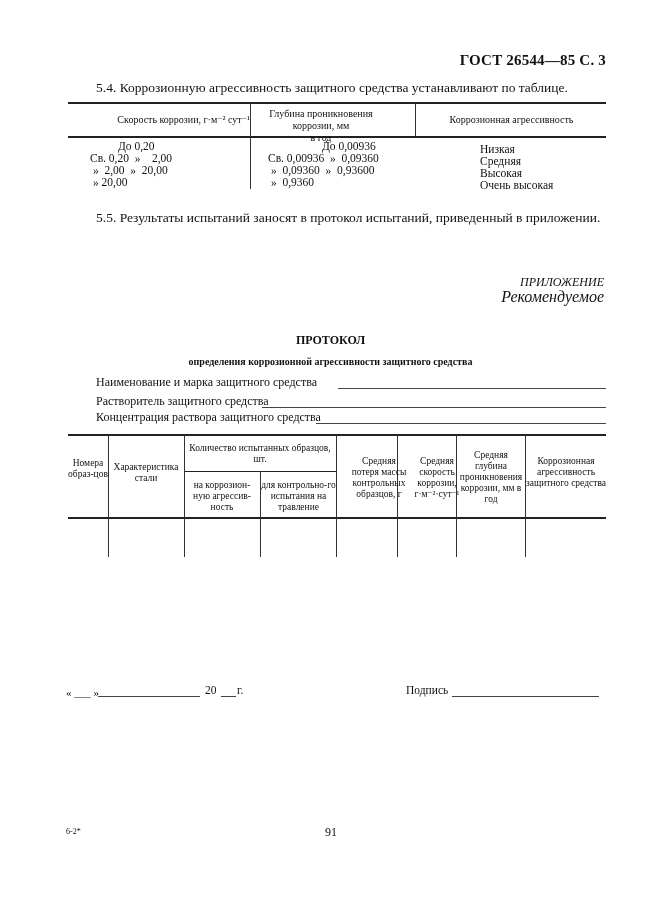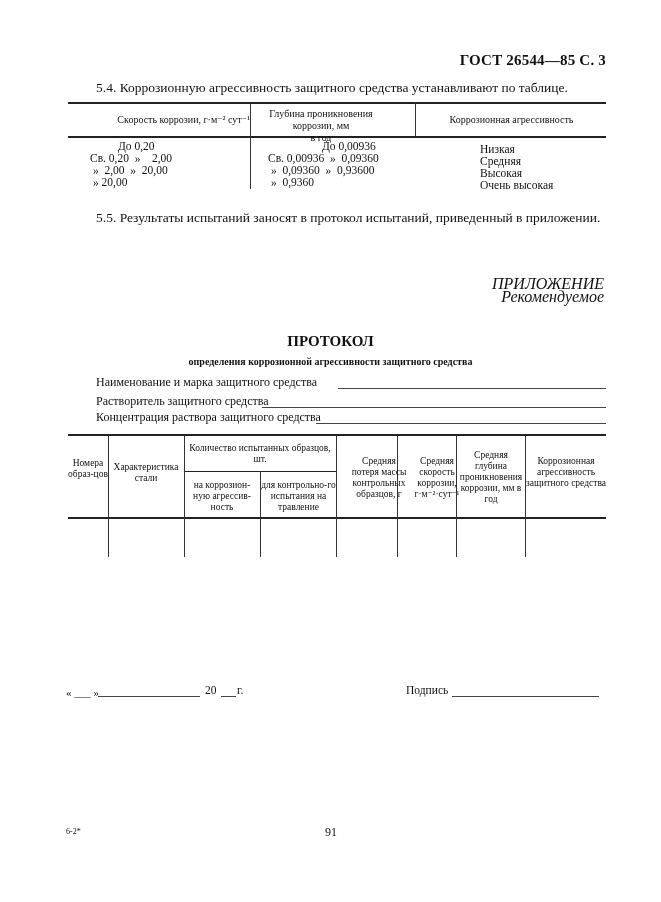--- a/index.html
+++ b/index.html
@@ -49,24 +49,24 @@
   <div class="cell" style="left:268px; top:176px;"> »  0,9360</div>
 
   <div class="cell" style="left:480px; top:143px;">Низкая</div>
   <div class="cell" style="left:480px; top:155px;">Средняя</div>
   <div class="cell" style="left:480px; top:167px;">Высокая</div>
   <div class="cell" style="left:480px; top:179px;">Очень высокая</div>
 </div>
 
 <div class="abs para" style="left:96px; top:210px;">5.5. Результаты испытаний заносят в протокол испытаний, приведенный в приложении.</div>
 
-<div class="abs appx" style="top:275px; font-size:16px;">ПРИЛОЖЕНИЕ</div>
+<div class="abs appx" style="top:275px; font-size:12px;">ПРИЛОЖЕНИЕ</div>
 <div class="abs appx" style="top:288px; font-size:16px;">Рекомендуемое</div>
 
-<div class="abs" style="left:0; width:661px; top:333px; text-align:center; font-weight:bold; font-size:15px;">ПРОТОКОЛ</div>
+<div class="abs" style="left:0; width:661px; top:333px; text-align:center; font-weight:bold; font-size:12px;">ПРОТОКОЛ</div>
 <div class="abs" style="left:0; width:661px; top:356px; text-align:center; font-weight:bold; font-size:10px;">определения коррозионной агрессивности защитного средства</div>
 
 <div class="field" style="top:375px;">Наименование и марка защитного средства</div>
 <div class="uline" style="left:338px; top:388px; width:268px;"></div>
 <div class="field" style="top:394px;">Растворитель защитного средства</div>
 <div class="uline" style="left:262px; top:407px; width:344px;"></div>
 <div class="field" style="top:410px;">Концентрация раствора защитного средства</div>
 <div class="uline" style="left:316px; top:423px; width:290px;"></div>
 
 <div>

